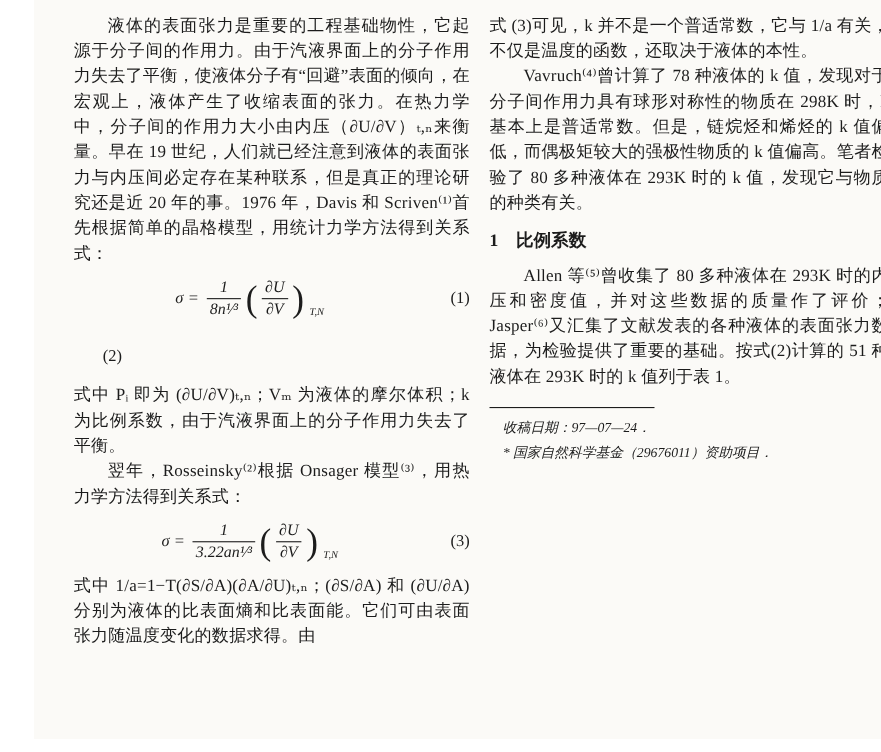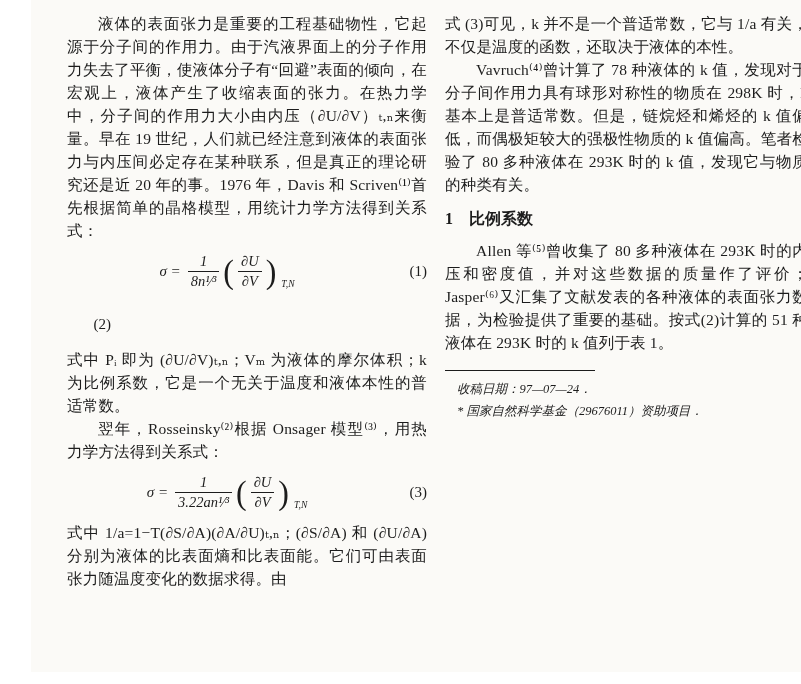--- a/index.html
+++ b/index.html
@@ -71,21 +71,21 @@
         <span class="eq-sub">T,N</span>
       </span>
       <span class="eq-no">(1)</span>
     </div>
 
 
     <div class="eq-row" style="min-height:34px;">
       <span class="eq-no">(2)</span>
     </div>
 
-    <p class="para">式中 Pᵢ 即为 (∂U/∂V)ₜ,ₙ；Vₘ 为液体的摩尔体积；k 为比例系数，它是一个无关于温度和液体本性的普适常数。</p>
+    <p class="para">式中 Pᵢ 即为 (∂U/∂V)ₜ,ₙ；Vₘ 为液体的摩尔体积；k 为比例系数，由于汽液界面上的分子作用力失去了平衡。</p>
     <p class="para indent">翌年，Rosseinsky⁽²⁾根据 Onsager 模型⁽³⁾，用热力学方法得到关系式：</p>
 
     <div class="eq-row">
       <span class="eq-body">
         <span class="eq-lhs">σ =</span>
         <span class="frac">
           <span class="fnum">1</span>
           <span class="fden">3.22an¹⁄³</span>
         </span>
         <span class="paren lp"></span>

